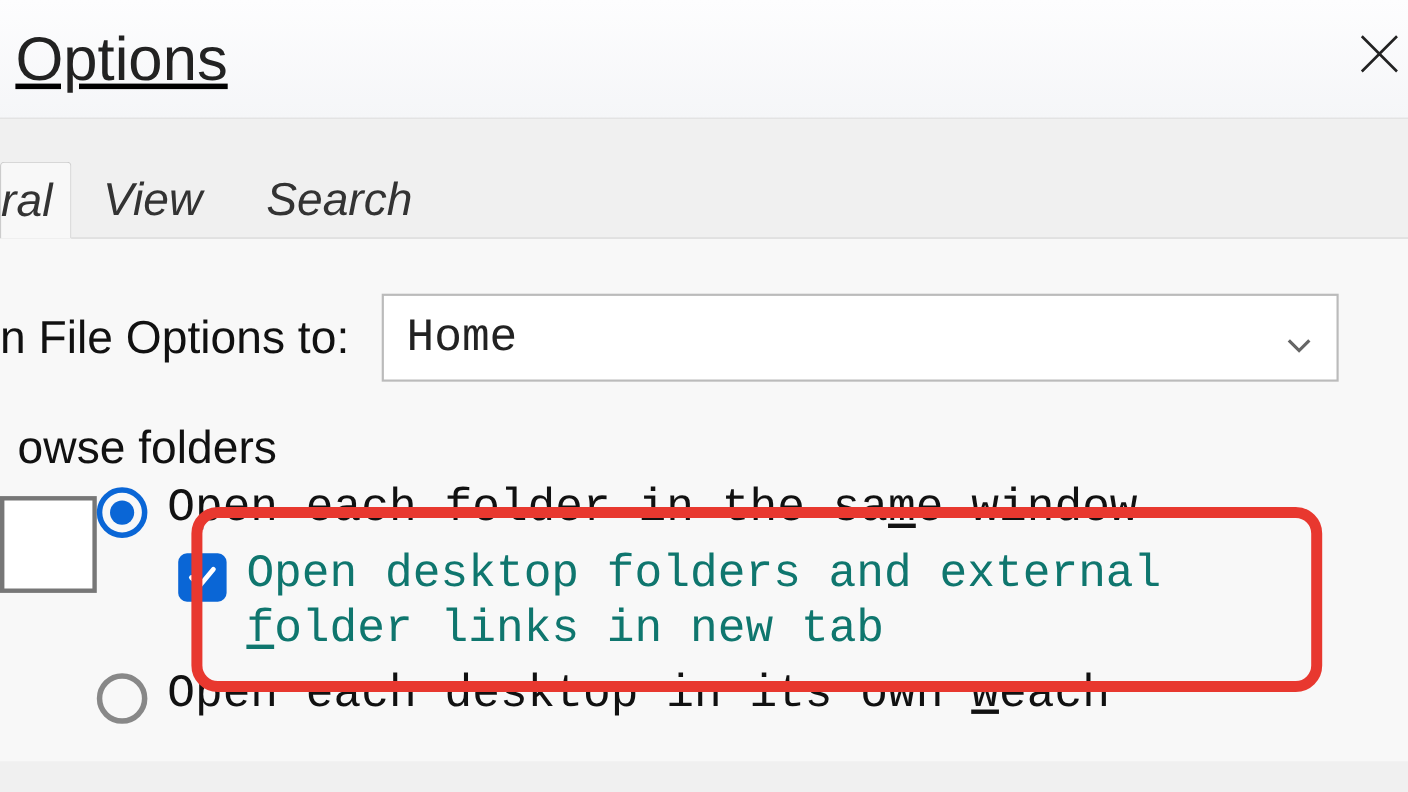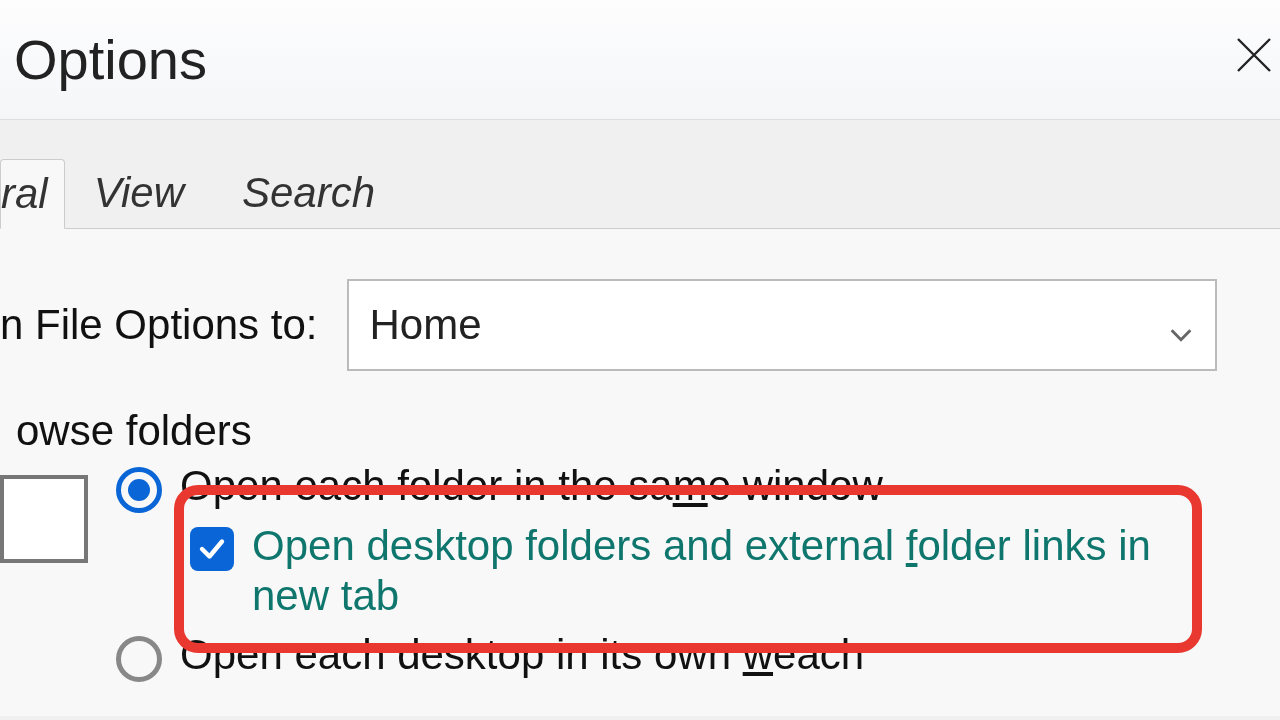--- a/index.html
+++ b/index.html
@@ -10,26 +10,27 @@
     body {
       font-family: "Segoe UI", Arial, sans-serif;
       background: #f0f0f0;
       width: 1280px;
       height: 720px;
       overflow: hidden;
       color: #000;
     }
     .title-bar {
       background: linear-gradient(to bottom, #fdfdfe, #f5f6f8);
-      height: 120px;
+      height: 108px;
       display: flex;
       align-items: center;
       justify-content: space-between;
       padding: 0 10px 0 14px;
       border-bottom: 1px solid #ddd;
+      text-decoration: underline;
     }
     .title-text {
       font-size: 56px;
       font-weight: 400;
       color: #222;
     }
     .close-x {
       font-size: 64px;
       font-weight: 300;
       line-height: 1;
@@ -72,51 +73,52 @@
       align-items: center;
       gap: 30px;
     }
     .open-to-label {
       font-size: 42px;
       color: #111;
       white-space: nowrap;
     }
     .select-box {
       flex: 0 0 870px;
-      height: 92px;
+      height: 80px;
       border: 2px solid #bbb;
       background: #fff;
       display: flex;
       align-items: center;
       justify-content: space-between;
       padding: 0 20px;
       font-size: 42px;
       color: #222;
+      font-family: Liberation Mono, monospace;
     }
     .chevron {
       width: 28px;
       height: 28px;
     }
     .chevron svg {
       width: 100%;
       height: 100%;
     }
     .group-label {
       font-size: 42px;
       margin-top: 36px;
       color: #111;
       padding-left: 16px;
     }
     .group-box {
       margin-left: 0;
       margin-top: 0;
       position: relative;
       display: flex;
-      gap: 28px;
       align-items: flex-start;
+      font-family: Liberation Mono, monospace;
     }
     .icon-preview {
       width: 88px;
       height: 88px;
       border: 4px solid #777;
       background: #fff;
       margin-top: 20px;
       flex-shrink: 0;
     }
     .radio-list {

